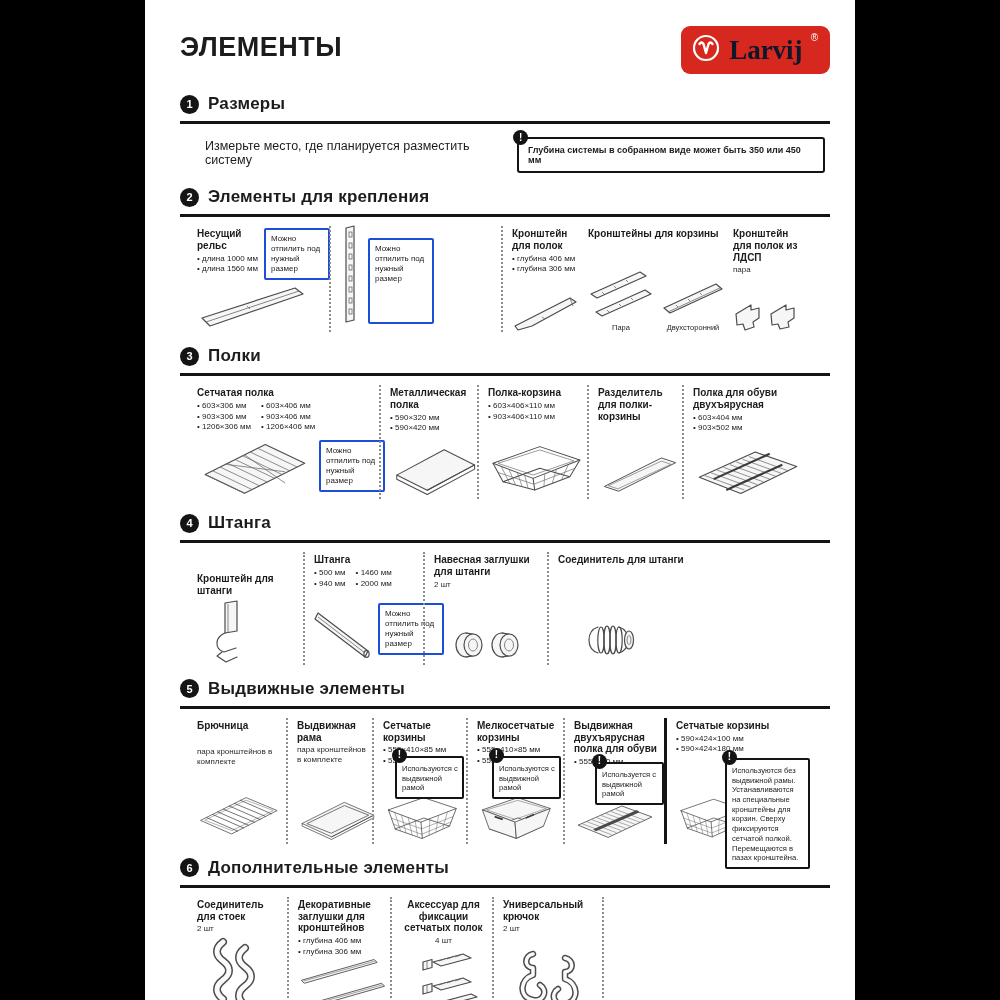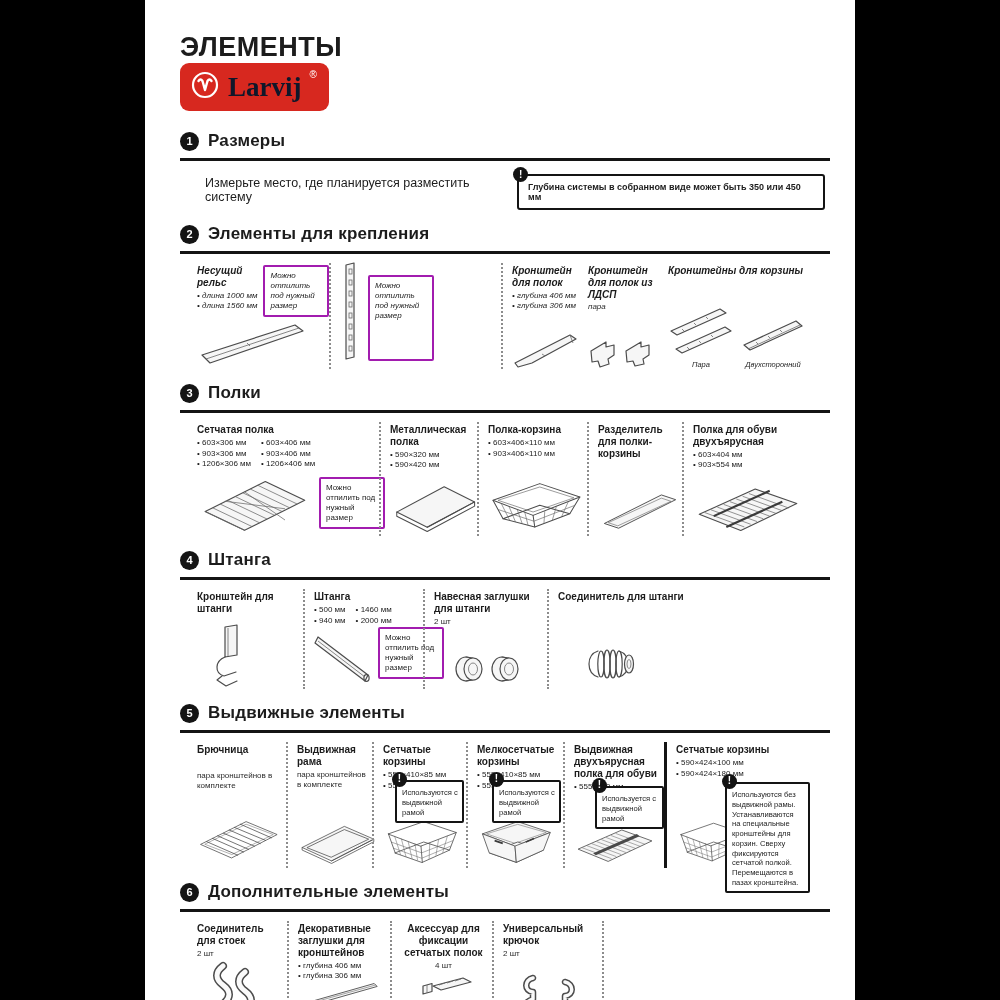--- a/index.html
+++ b/index.html
@@ -7,21 +7,21 @@
     width:1000px;height:1000px;background:#000;
     font-family:"Liberation Sans", sans-serif;color:#1c1c1c;
     position:relative;overflow:hidden;
   }
   .page{
     position:absolute;left:145px;top:0;width:710px;height:1000px;
     background:#fff;box-sizing:border-box;padding-top:26px;
   }
   
   .hdr{display:flex;justify-content:space-between;align-items:flex-start;
-    margin:0 25px 20px 35px;flex-direction:column;}
+    margin:0 25px 20px 35px;}
   .doc-title{font-size:27px;font-weight:bold;letter-spacing:.5px;padding-top:6px;}
   .logo{background:#d7281f;border-radius:9px;display:flex;align-items:center;
     padding:8px 12px 8px 10px;gap:8px;height:32px;}
   .logo-text{color:#0f172a;font-family:"Liberation Serif", serif;font-weight:bold;
     font-size:27px;line-height:1;}
   .logo-reg{color:#fff;font-size:10px;align-self:flex-start;margin-top:-2px;}
   
   .sec{margin:0 25px 14px 35px;}
   .sec-head{display:flex;align-items:center;gap:9px;border-bottom:3px solid #141414;
     padding-bottom:7px;margin-bottom:9px;}
@@ -33,21 +33,21 @@
   .col{box-sizing:border-box;display:flex;flex-direction:column;position:relative;
     padding:2px 6px 0 2px;}
   .col.div{border-left:2px dotted #8c8c8c;padding-left:9px;}
   .col.soliddiv{border-left:3px solid #141414;padding-left:9px;}
   .iname{font-size:10px;font-weight:bold;line-height:1.18;margin-bottom:2px;}
   .isub{font-size:8px;color:#2a2a2a;line-height:1.25;}
   .spec{font-size:8px;line-height:1.35;white-space:nowrap;}
   .spec::before{content:"• ";}
   .spec2col{display:grid;grid-auto-flow:column;grid-template-rows:repeat(3,auto);column-gap:10px;width:max-content;}
   .spec2col.r2{grid-template-rows:repeat(2,auto);}
-  .cutbox{border:2px solid #a21caf;border-radius:2px;background:#fff;
+  .cutbox{border:2px solid #1d4ed8;border-radius:2px;background:#fff;
     font-size:8px;line-height:1.25;padding:4px 5px;width:52px;flex:0 0 auto;}
   .notebox{border:2px solid #141414;border-radius:2px;background:#fff;position:absolute;
     font-size:7.6px;line-height:1.28;padding:6px 4px 4px 5px;}
   .warnchip{position:absolute;width:15px;height:15px;border-radius:50%;background:#141414;
     color:#fff;font-weight:bold;font-size:10px;display:flex;align-items:center;justify-content:center;
     left:-5px;top:-10px;}
   .s1row{display:flex;justify-content:space-between;align-items:flex-start;margin-left:25px;min-height:34px;}
   .s1instr{font-size:12.5px;padding-top:6px;}
   .s1note{position:relative;border:2px solid #141414;border-radius:3px;
     font-size:9px;font-weight:bold;padding:6px 9px;margin-right:5px;margin-top:4px;}
@@ -93,21 +93,21 @@
         <span>Глубина системы в собранном виде может быть 350 или 450 мм</span>
       </div>
     </div>
   </div>
 
   <div class="sec">
     <div class="sec-head">
       <div class="numchip">2</div>
       <div class="sec-title">Элементы для крепления</div>
     </div>
-    <div class="row" style="min-height:102px;font-style:italic;">
+    <div class="row" style="min-height:102px;">
 
       <div class="col" style="width:134px;">
         <div style="display:flex;gap:6px;">
           <div>
             <div class="iname">Несущий рельс</div>
             <div class="spec">длина 1000 мм</div>
             <div class="spec">длина 1560 мм</div>
           </div>
           <div class="cutbox">Можно отпилить под нужный размер</div>
         </div>
@@ -141,31 +141,20 @@
 
       <div class="col div" style="width:85px;">
         <div class="iname">Кронштейн для полок</div>
         <div class="spec">глубина 406 мм</div>
         <div class="spec">глубина 306 мм</div>
         <div class="art mt-auto">
           <svg width="72" height="42" viewBox="0 0 72 42">
             <polygon class="lnf" points="3,36 58,8 64,12 20,36 6,40"></polygon>
             <line class="thin" x1="58" y1="8" x2="61" y2="16"></line>
             <line class="thin" x1="30" y1="27" x2="33" y2="29"></line>
-          </svg>
-        </div>
-      </div>
-
-      <div class="col" style="width:80px;">
-        <div class="iname">Кронштейн для полок из ЛДСП</div>
-        <div class="isub">пара</div>
-        <div class="art mt-auto">
-          <svg width="76" height="40" viewBox="0 0 76 40">
-            <path class="lnf" d="M3,22 L18,13 L18,18 L26,16 L26,26 L20,30 L21,35 L12,38 L10,32 L4,33 Z"></path>
-            <path class="lnf" d="M38,26 L53,17 L53,22 L61,20 L61,30 L55,34 L56,39 L47,41 L45,36 L39,37 Z" transform="translate(0,-4)"></path>
           </svg>
         </div>
       </div>
 
       <div class="col" style="width:145px;">
         <div class="iname">Кронштейны для корзины</div>
         <div class="grp mt-auto">
           <div>
             <div class="art">
               <svg width="66" height="54" viewBox="0 0 66 54">
@@ -188,20 +177,31 @@
                 <line class="thin" x1="8" y1="44" x2="60" y2="20"></line>
                 <line class="thin" x1="16" y1="37" x2="18" y2="39"></line>
                   <line class="thin" x1="28" y1="31" x2="30" y2="33"></line>
                   <line class="thin" x1="40" y1="25" x2="42" y2="27"></line>
               </svg>
             </div>
             <div class="caption">Двухсторонний</div>
           </div>
         </div>
       </div>
+
+      <div class="col" style="width:80px;">
+        <div class="iname">Кронштейн для полок из ЛДСП</div>
+        <div class="isub">пара</div>
+        <div class="art mt-auto">
+          <svg width="76" height="40" viewBox="0 0 76 40">
+            <path class="lnf" d="M3,22 L18,13 L18,18 L26,16 L26,26 L20,30 L21,35 L12,38 L10,32 L4,33 Z"></path>
+            <path class="lnf" d="M38,26 L53,17 L53,22 L61,20 L61,30 L55,34 L56,39 L47,41 L45,36 L39,37 Z" transform="translate(0,-4)"></path>
+          </svg>
+        </div>
+      </div>
     </div>
   </div>
 
   <div class="sec">
     <div class="sec-head">
       <div class="numchip">3</div>
       <div class="sec-title">Полки</div>
     </div>
     <div class="row" style="min-height:108px;">
 
@@ -278,21 +278,21 @@
           <svg width="84" height="52" viewBox="0 0 106 58">
             <polygon class="lnf" points="8,46 80,10 98,16 26,52"></polygon>
             <polygon class="thin" points="13,45 80,14 92,18 25,49"></polygon>
           </svg>
         </div>
       </div>
 
       <div class="col div" style="width:128px;">
         <div class="iname">Полка для обуви двухъярусная</div>
         <div class="spec">603×404 мм</div>
-        <div class="spec">903×554 мм</div>
+        <div class="spec">903×502 мм</div>
         <div class="art mt-auto">
           <svg width="110" height="56" viewBox="0 0 120 62">
             <polygon class="lnf" points="6,38 68,10 114,26 52,56"></polygon>
             <line class="thin" x1="12" y1="36" x2="56" y2="52"></line>
             <line class="thin" x1="19" y1="33" x2="63" y2="49"></line>
             <line class="thin" x1="26" y1="30" x2="70" y2="46"></line>
             <line class="thin" x1="33" y1="27" x2="77" y2="43"></line>
             <line class="thin" x1="40" y1="24" x2="84" y2="40"></line>
             <line class="thin" x1="47" y1="21" x2="91" y2="37"></line>
             <line class="thin" x1="54" y1="18" x2="98" y2="34"></line>
@@ -305,21 +305,21 @@
     </div>
   </div>
 
   <div class="sec">
     <div class="sec-head">
       <div class="numchip">4</div>
       <div class="sec-title">Штанга</div>
     </div>
     <div class="row" style="min-height:100px;">
 
-      <div class="col" style="width:108px;">
+      <div class="col" style="width:108px;margin-top:19px;">
         <div class="iname">Кронштейн для штанги</div>
         <div class="art mt-auto" style="margin-left:12px;">
           <svg width="46" height="66" viewBox="0 0 46 66">
             <polygon class="lnf" points="16,4 28,2 28,32 16,34"></polygon>
             <line class="thin" x1="19" y1="5" x2="19" y2="33"></line>
             <path class="ln" d="M16,34 C6,38 5,50 15,53 L27,49"></path>
             <path class="ln" d="M13,53 l-5,4 l9,6 l11,-5"></path>
           </svg>
         </div>
       </div>

